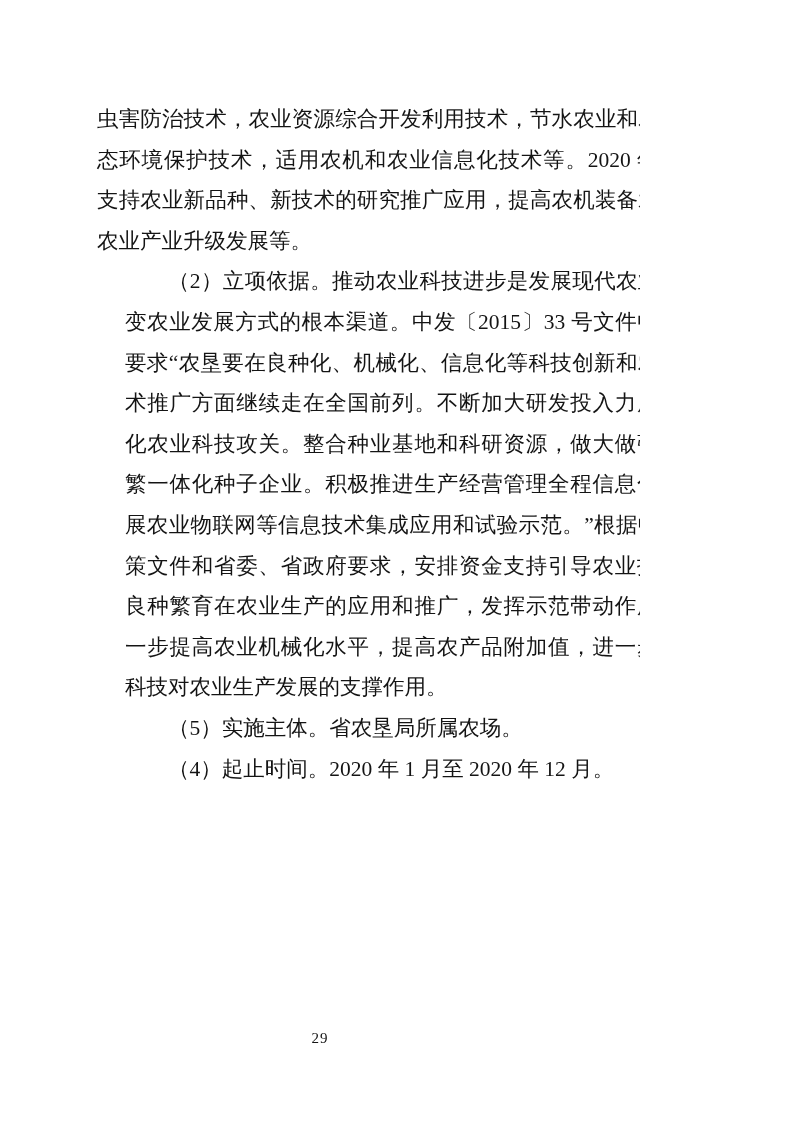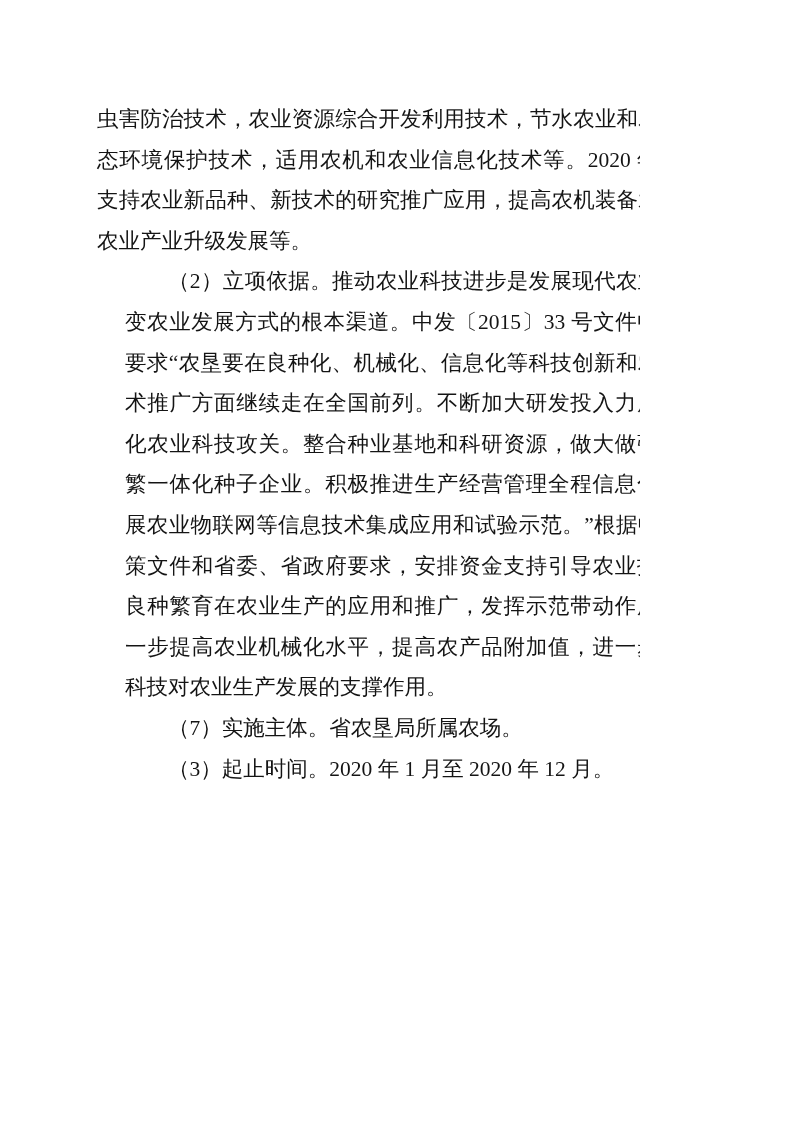--- a/index.html
+++ b/index.html
@@ -46,16 +46,17 @@
     color: #141414;
   }
 </style>
 </head>
 <body>
 
 <div class="page">
   <div class="content">
     <p class="para">虫害防治技术，农业资源综合开发利用技术，节水农业和农业生态环境保护技术，适用农机和农业信息化技术等。2020 年重点支持农业新品种、新技术的研究推广应用，提高农机装备水平，农业产业升级发展等。</p>
     <p class="para indent">（2）立项依据。推动农业科技进步是发展现代农业、转变农业发展方式的根本渠道。中发〔2015〕33 号文件中明确要求“农垦要在良种化、机械化、信息化等科技创新和农业技术推广方面继续走在全国前列。不断加大研发投入力度，强化农业科技攻关。整合种业基地和科研资源，做大做强推育繁一体化种子企业。积极推进生产经营管理全程信息化，开展农业物联网等信息技术集成应用和试验示范。”根据中央政策文件和省委、省政府要求，安排资金支持引导农业技术、良种繁育在农业生产的应用和推广，发挥示范带动作用，进一步提高农业机械化水平，提高农产品附加值，进一步发挥科技对农业生产发展的支撑作用。</p>
-    <p class="para indent">（7）实施主体。省农垦局所属农场。</p>
-    <p class="para indent">（3）起止时间。2020 年 1 月至 2020 年 12 月。</p>
+    <p class="para indent">（5）实施主体。省农垦局所属农场。</p>
+    <p class="para indent">（4）起止时间。2020 年 1 月至 2020 年 12 月。</p>
   </div>
+  <div class="page-number">29</div>
 </div>
 
 </body></html>

